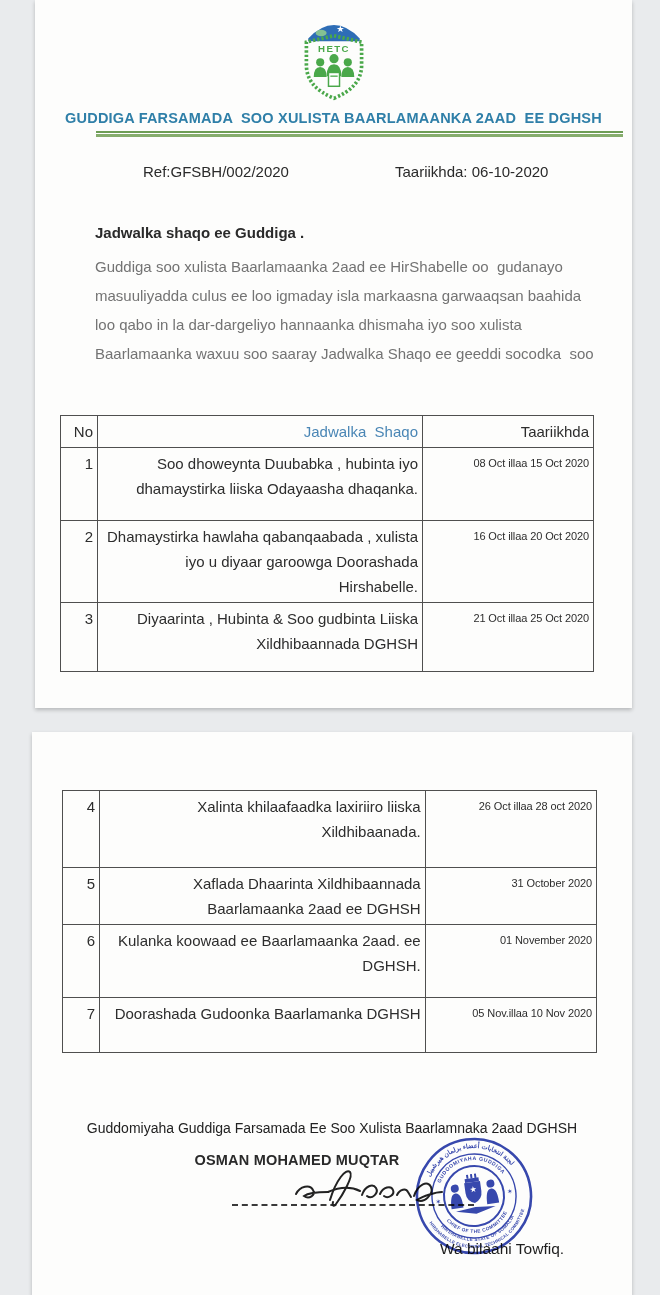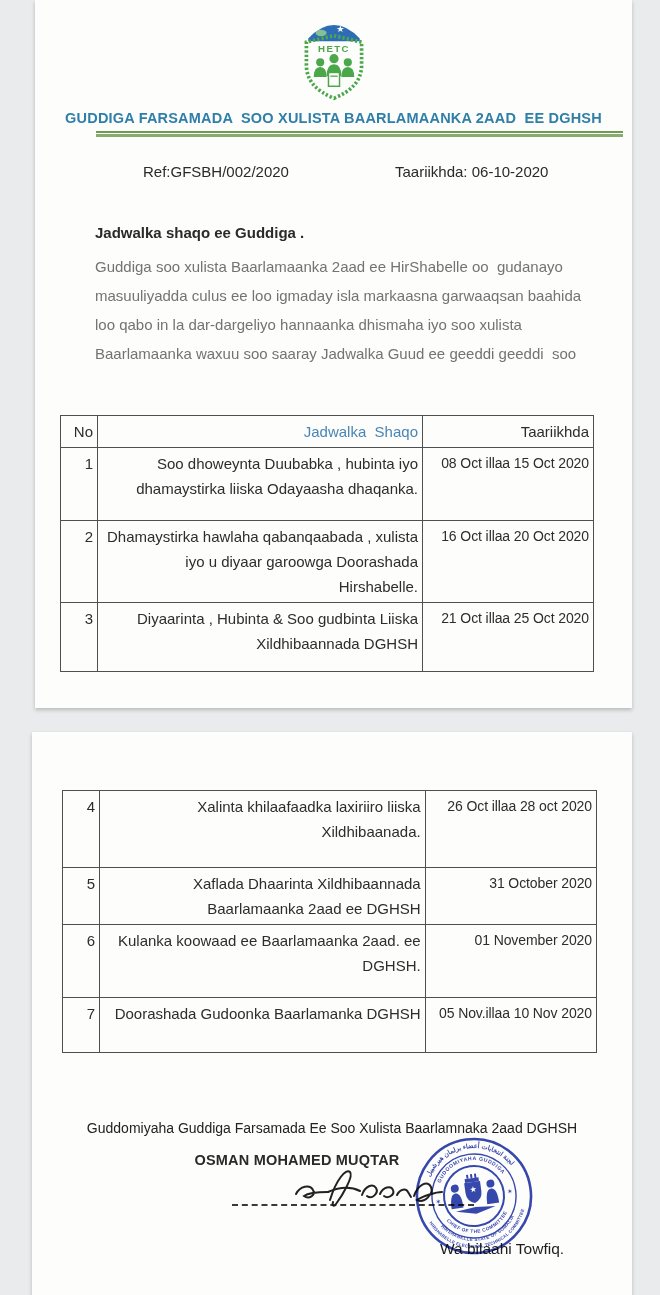--- a/index.html
+++ b/index.html
@@ -46,21 +46,21 @@
   #table1{top:415px;left:25px;width:533px;}
   #table2{top:58px;left:30px;width:535px;}
   table.sched td,table.sched th{
     border:1px solid #4f4f4f;vertical-align:top;text-align:right;
     padding:3px 4px 3px 8px;font-weight:normal;line-height:25px;
   }
   col.c-no{width:37px;}
   col.c-task{width:325px;}
   col.c-date{width:171px;}
   th.h-task{color:#4a86b5;padding-left:58px;white-space:pre;}
-  td.date{font-size:14px;letter-spacing:-.1px;padding-left:6px;}
+  td.date{font-size:11px;letter-spacing:-.1px;padding-left:6px;}
   #table1 tr.hdr th{height:24px;}
   #table1 tr.r1 td{height:66px;}
   #table1 tr.r2 td{height:44px;}
   #table1 tr.r3 td{height:62px;}
   #table2 tr.r4 td{height:70px;}
   #table2 tr.r5 td{height:42px;}
   #table2 tr.r6 td{height:66px;}
   #table2 tr.r7 td{height:48px;}
 
   
@@ -120,21 +120,21 @@
     <span class="ref-no">Ref:GFSBH/002/2020</span>
     <span class="date-label">Taariikhda: 06-10-2020</span>
   </div>
 
   <div class="doc-heading">Jadwalka shaqo ee Guddiga .</div>
 
   <div class="paragraph">
     <div>Guddiga soo xulista Baarlamaanka 2aad ee HirShabelle oo  gudanayo</div>
     <div>masuuliyadda culus ee loo igmaday isla markaasna garwaaqsan baahida</div>
     <div>loo qabo in la dar-dargeliyo hannaanka dhismaha iyo soo xulista</div>
-    <div>Baarlamaanka waxuu soo saaray Jadwalka Guud ee geeddi geeddi  soo</div>
+    <div>Baarlamaanka waxuu soo saaray Jadwalka Shaqo ee geeddi socodka  soo</div>
   </div>
 
   <table class="sched" id="table1">
     <colgroup>
         <col class="c-no">
         <col class="c-task">
         <col class="c-date">
       </colgroup>
     <tbody>
         <tr class="hdr">

